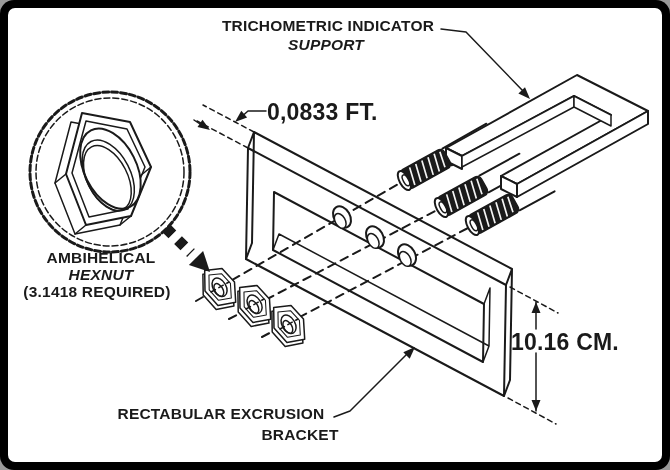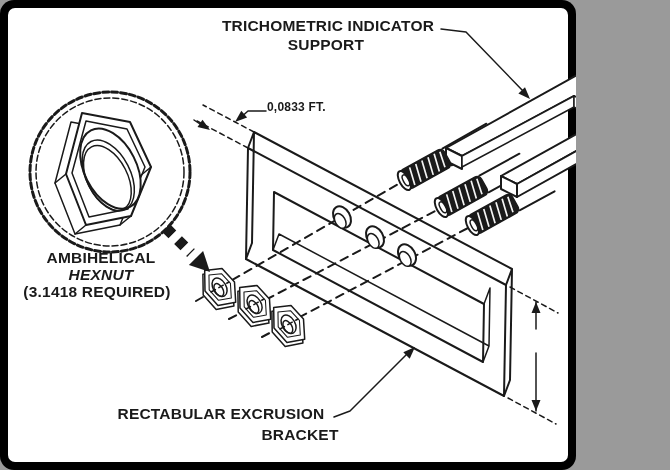--- a/index.html
+++ b/index.html
@@ -1,25 +1,25 @@
 <!DOCTYPE html>
 <html style="--ink: #1a1a1a; --paper: #ffffff; --frame: #000000;"><head>
 <meta charset="utf-8">
 <style>
   html,body{margin:0;padding:0;background:#9a9a9a;}
-  .stage{position:relative;width:576px;height:470px;background:var(--frame,#000);
+  .stage{position:relative;width:670px;height:470px;background:var(--frame,#000);
          border-radius:14px;overflow:hidden;
          font-family:"Liberation Sans", sans-serif;}
   .paper{position:absolute;left:8px;top:8px;right:8px;bottom:8px;
          background:var(--paper,#fff);border-radius:7px;}
   svg.canvas{position:absolute;left:0;top:0;}
   .lbl{position:absolute;font-weight:bold;color:var(--ink,#1a1a1a);
        font-size:15.5px;letter-spacing:.2px;white-space:nowrap;line-height:1;}
   .lbl.ctr{transform:translateX(-50%);}
-  .lbl.big{font-size:12px;}
+  .lbl.big{font-size:23px;}
   
   .ln  {fill:none;stroke:var(--ink,#1a1a1a);stroke-width:2;stroke-linecap:round;stroke-linejoin:round;}
   .lnt {fill:none;stroke:var(--ink,#1a1a1a);stroke-width:1.5;stroke-linecap:round;stroke-linejoin:round;}
   .dash {stroke-dasharray:8 6;}
   .dashf{stroke-dasharray:5 4;}
   .face {fill:var(--paper,#fff);stroke:var(--ink,#1a1a1a);stroke-width:2;stroke-linejoin:round;}
   .facet{fill:var(--paper,#fff);stroke:var(--ink,#1a1a1a);stroke-width:1.5;stroke-linejoin:round;}
   .solid{fill:var(--ink,#1a1a1a);stroke:none;}
   .body {fill:var(--ink,#1a1a1a);stroke:var(--ink,#1a1a1a);stroke-width:1.5;}
   .thread{stroke:var(--paper,#fff);stroke-width:1.7;fill:none;opacity:.95;}
@@ -166,24 +166,25 @@
       <path class="lnt" d="M441,29 L466,32 L523,91"></path>
       <polygon class="solid" points="530,99 518.4,93.4 525,87.2"></polygon>
     </g>
     <g>
       <path class="lnt" d="M334,417 L350,411 L408,353"></path>
       <polygon class="solid" points="415,347 409.7,358.7 403.3,352.3"></polygon>
     </g>
   </svg>
 
   <div class="lbl ctr" style="left:328px;top:18px;">TRICHOMETRIC INDICATOR</div>
-  <div class="lbl ctr" style="left:326px;top:37px;">SUPPORT</div>
+  <div class="lbl ctr" style="left:326px;top:37px;font-style:italic;">SUPPORT</div>
 
   <div class="lbl big" style="left:267px;top:101px;">0,0833 FT.</div>
 
   <div class="lbl ctr" style="left:101px;top:250px;">AMBIHELICAL</div>
   <div class="lbl ctr" style="left:101px;top:267px;font-style:italic;">HEXNUT</div>
   <div class="lbl ctr" style="left:97px;top:284px;">(3.1418 REQUIRED)</div>
 
+  <div class="lbl big" style="left:511px;top:331px;">10.16 CM.</div>
 
   <div class="lbl ctr" style="left:221px;top:406px;">RECTABULAR EXCRUSION</div>
   <div class="lbl ctr" style="left:282px;top:427px;margin-left:18px;">BRACKET</div>
 </div>
 
 </body></html>

